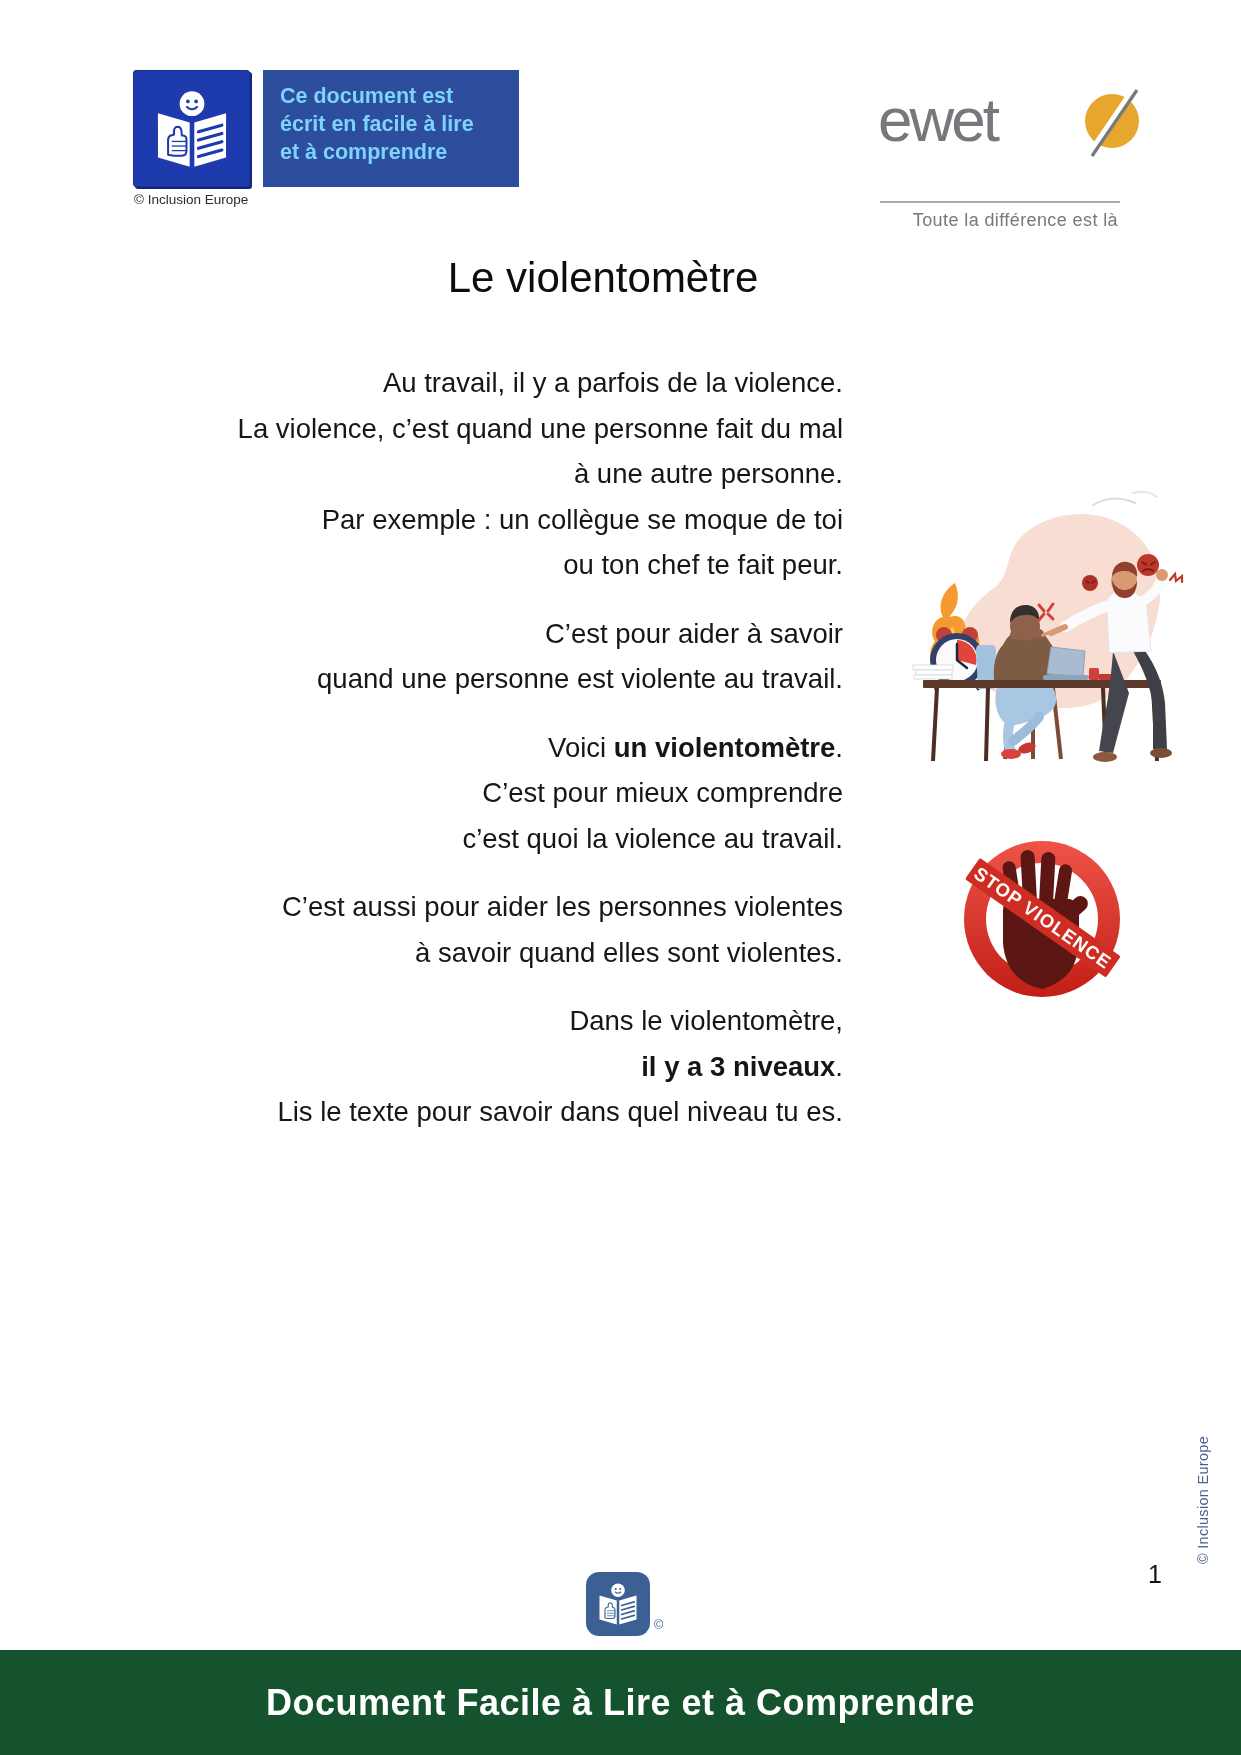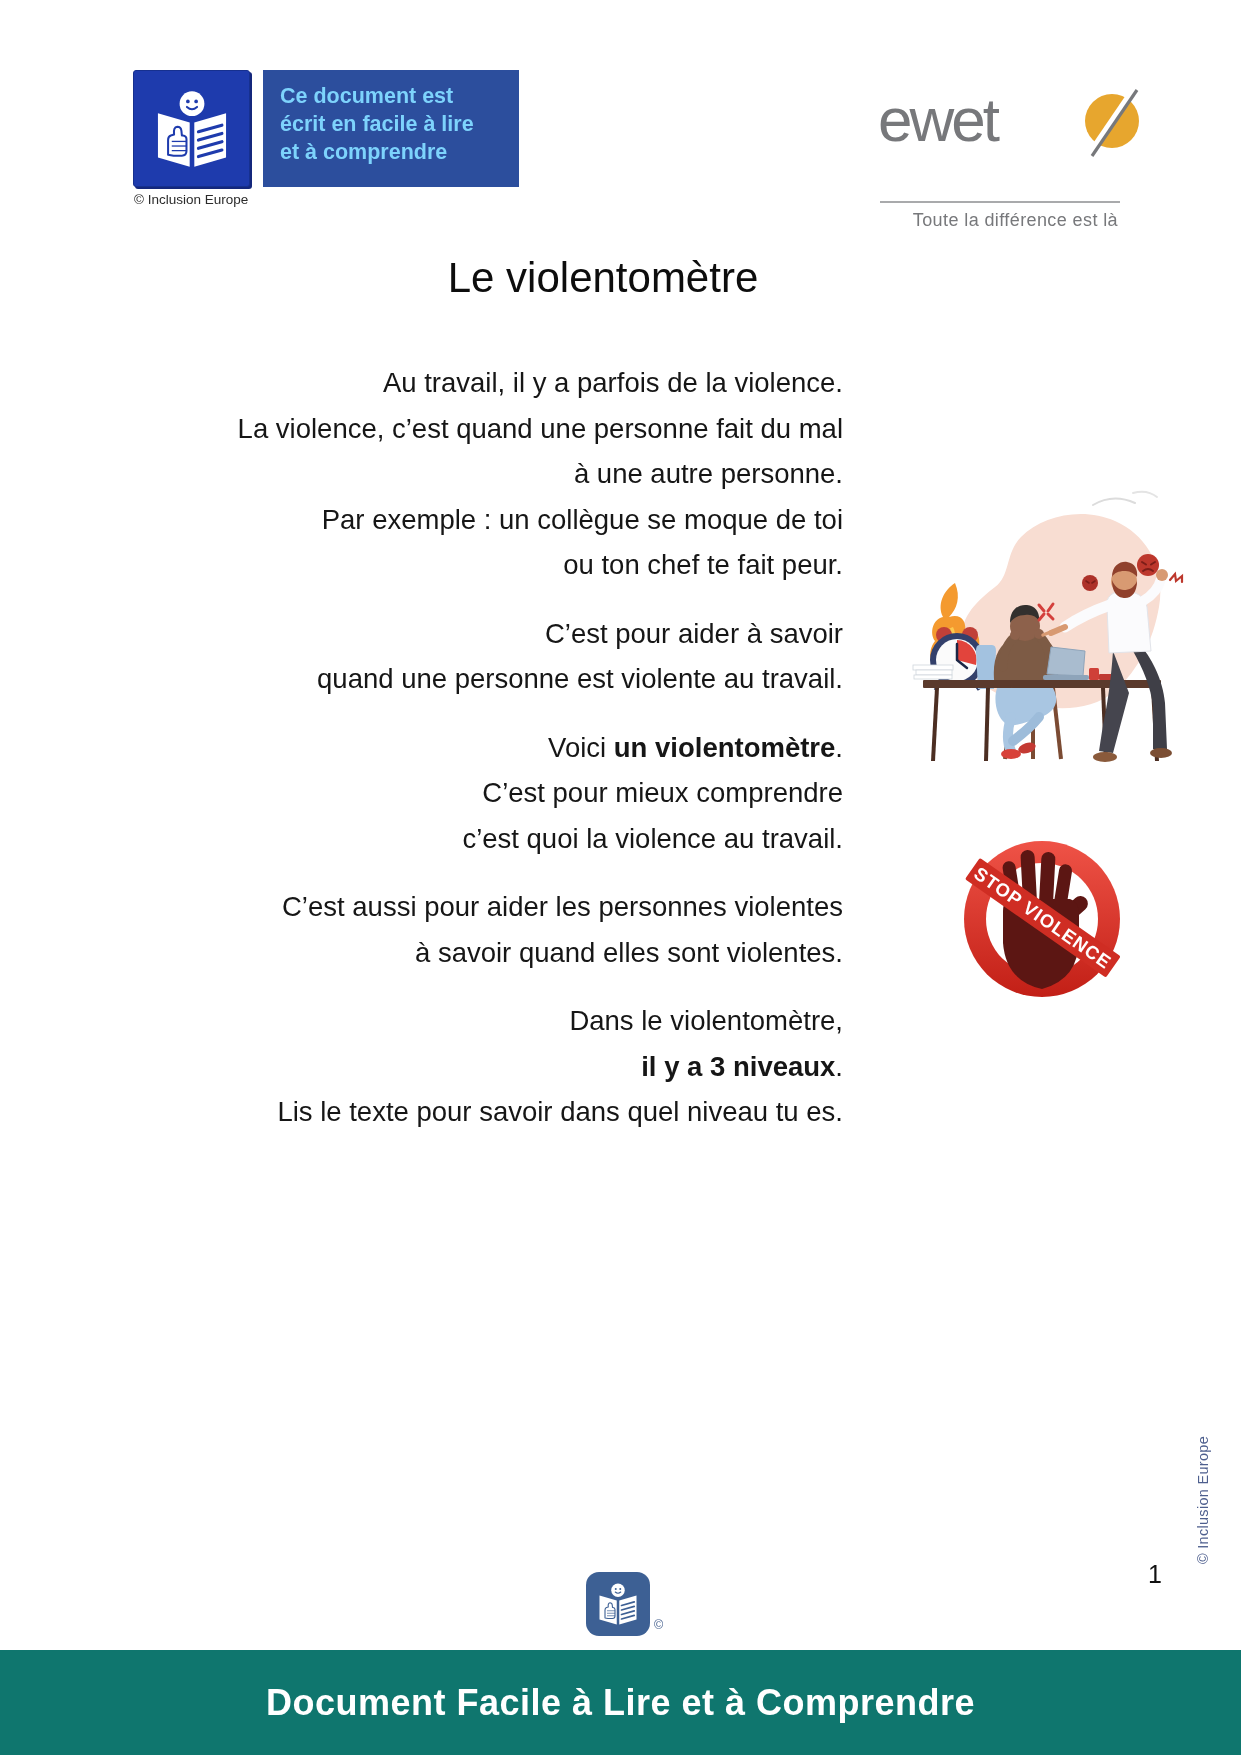--- a/index.html
+++ b/index.html
@@ -41,21 +41,21 @@
 
   
   .small-logo{position:absolute;left:586px;top:1572px;width:64px;height:64px;background:#3d6094;
               border-radius:13px;display:flex;align-items:center;justify-content:center;}
   .small-logo svg{color:#3d6094;}
   .small-logo-c{position:absolute;left:654px;top:1618px;font-size:12.5px;color:#46618f;}
   .page-number{position:absolute;left:1148px;top:1560px;font-size:25px;color:#111;}
   .side-note{position:absolute;left:1203px;top:1500px;transform:translate(-50%,-50%) rotate(-90deg);
              white-space:nowrap;font-size:14.5px;color:#4e5f8e;letter-spacing:.3px;}
 
-  .footer-bar{position:absolute;left:0;bottom:0;width:100%;height:105px;background:#0f766e;
+  .footer-bar{position:absolute;left:0;bottom:0;width:100%;height:105px;background:#14532d;
               display:flex;align-items:center;justify-content:center;}
   .footer-bar span{color:#fff;font-weight:bold;font-size:36px;letter-spacing:.5px;}
 </style>
 </head>
 <body>
 
 <svg width="0" height="0" style="position:absolute" aria-hidden="true">
   <symbol id="easyread-icon" viewBox="0 0 100 100">
     <circle cx="50" cy="22.5" r="13.5" fill="#fff"></circle>
     <circle cx="45.5" cy="20" r="2" fill="currentColor"></circle>

